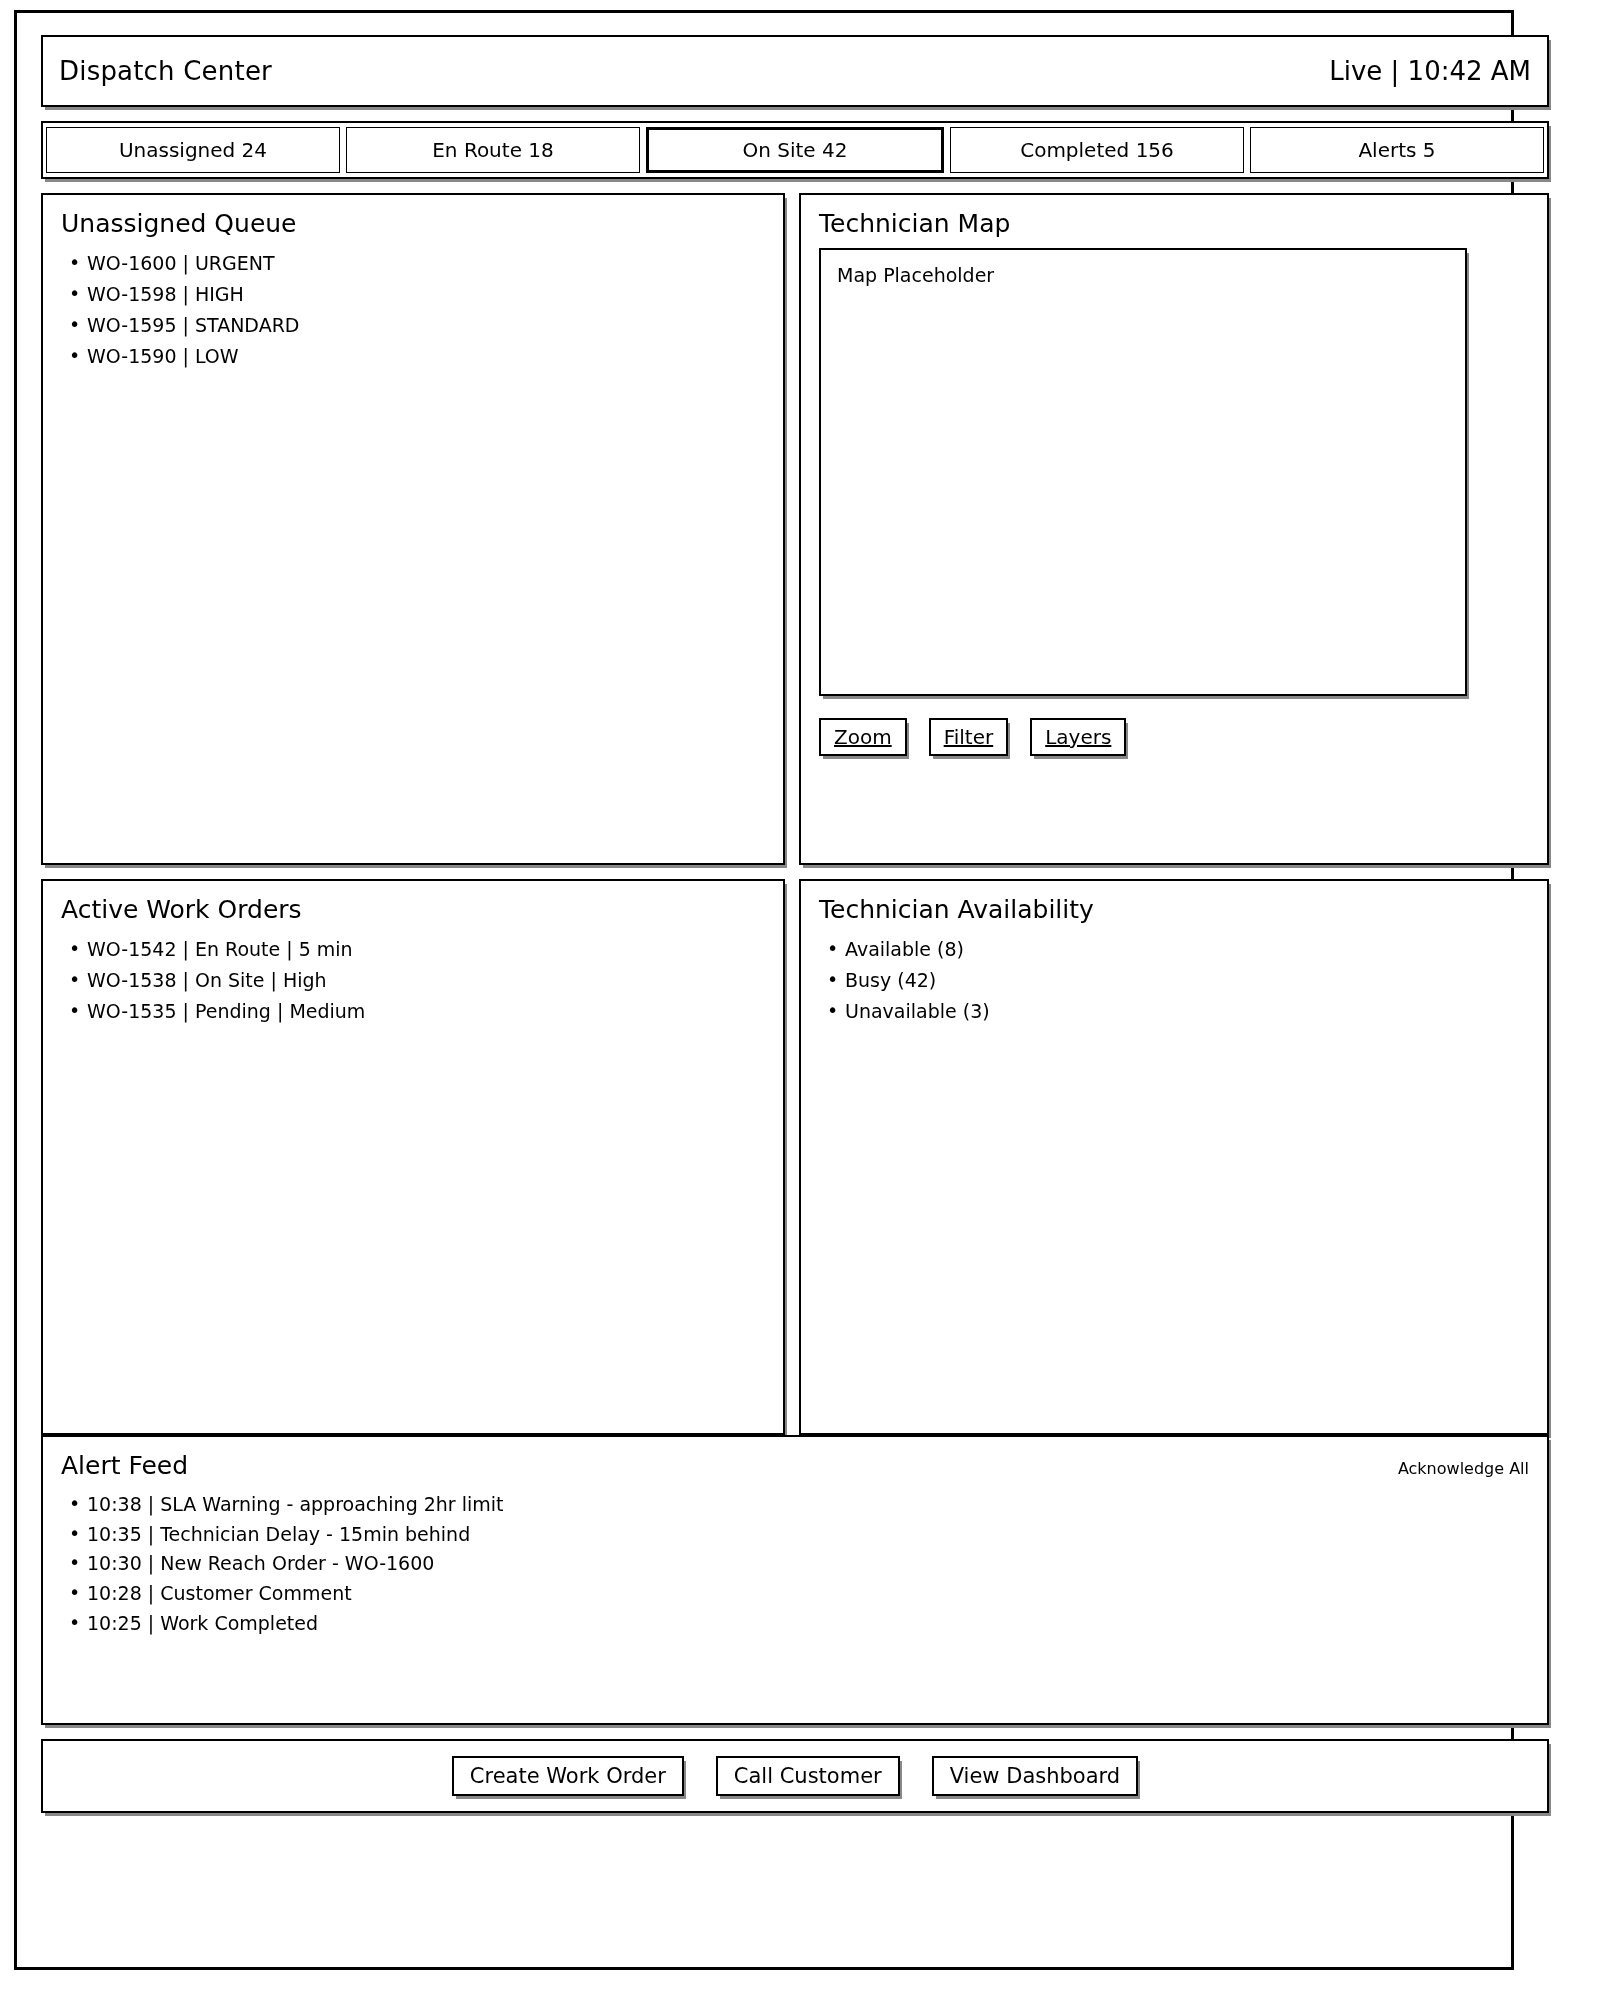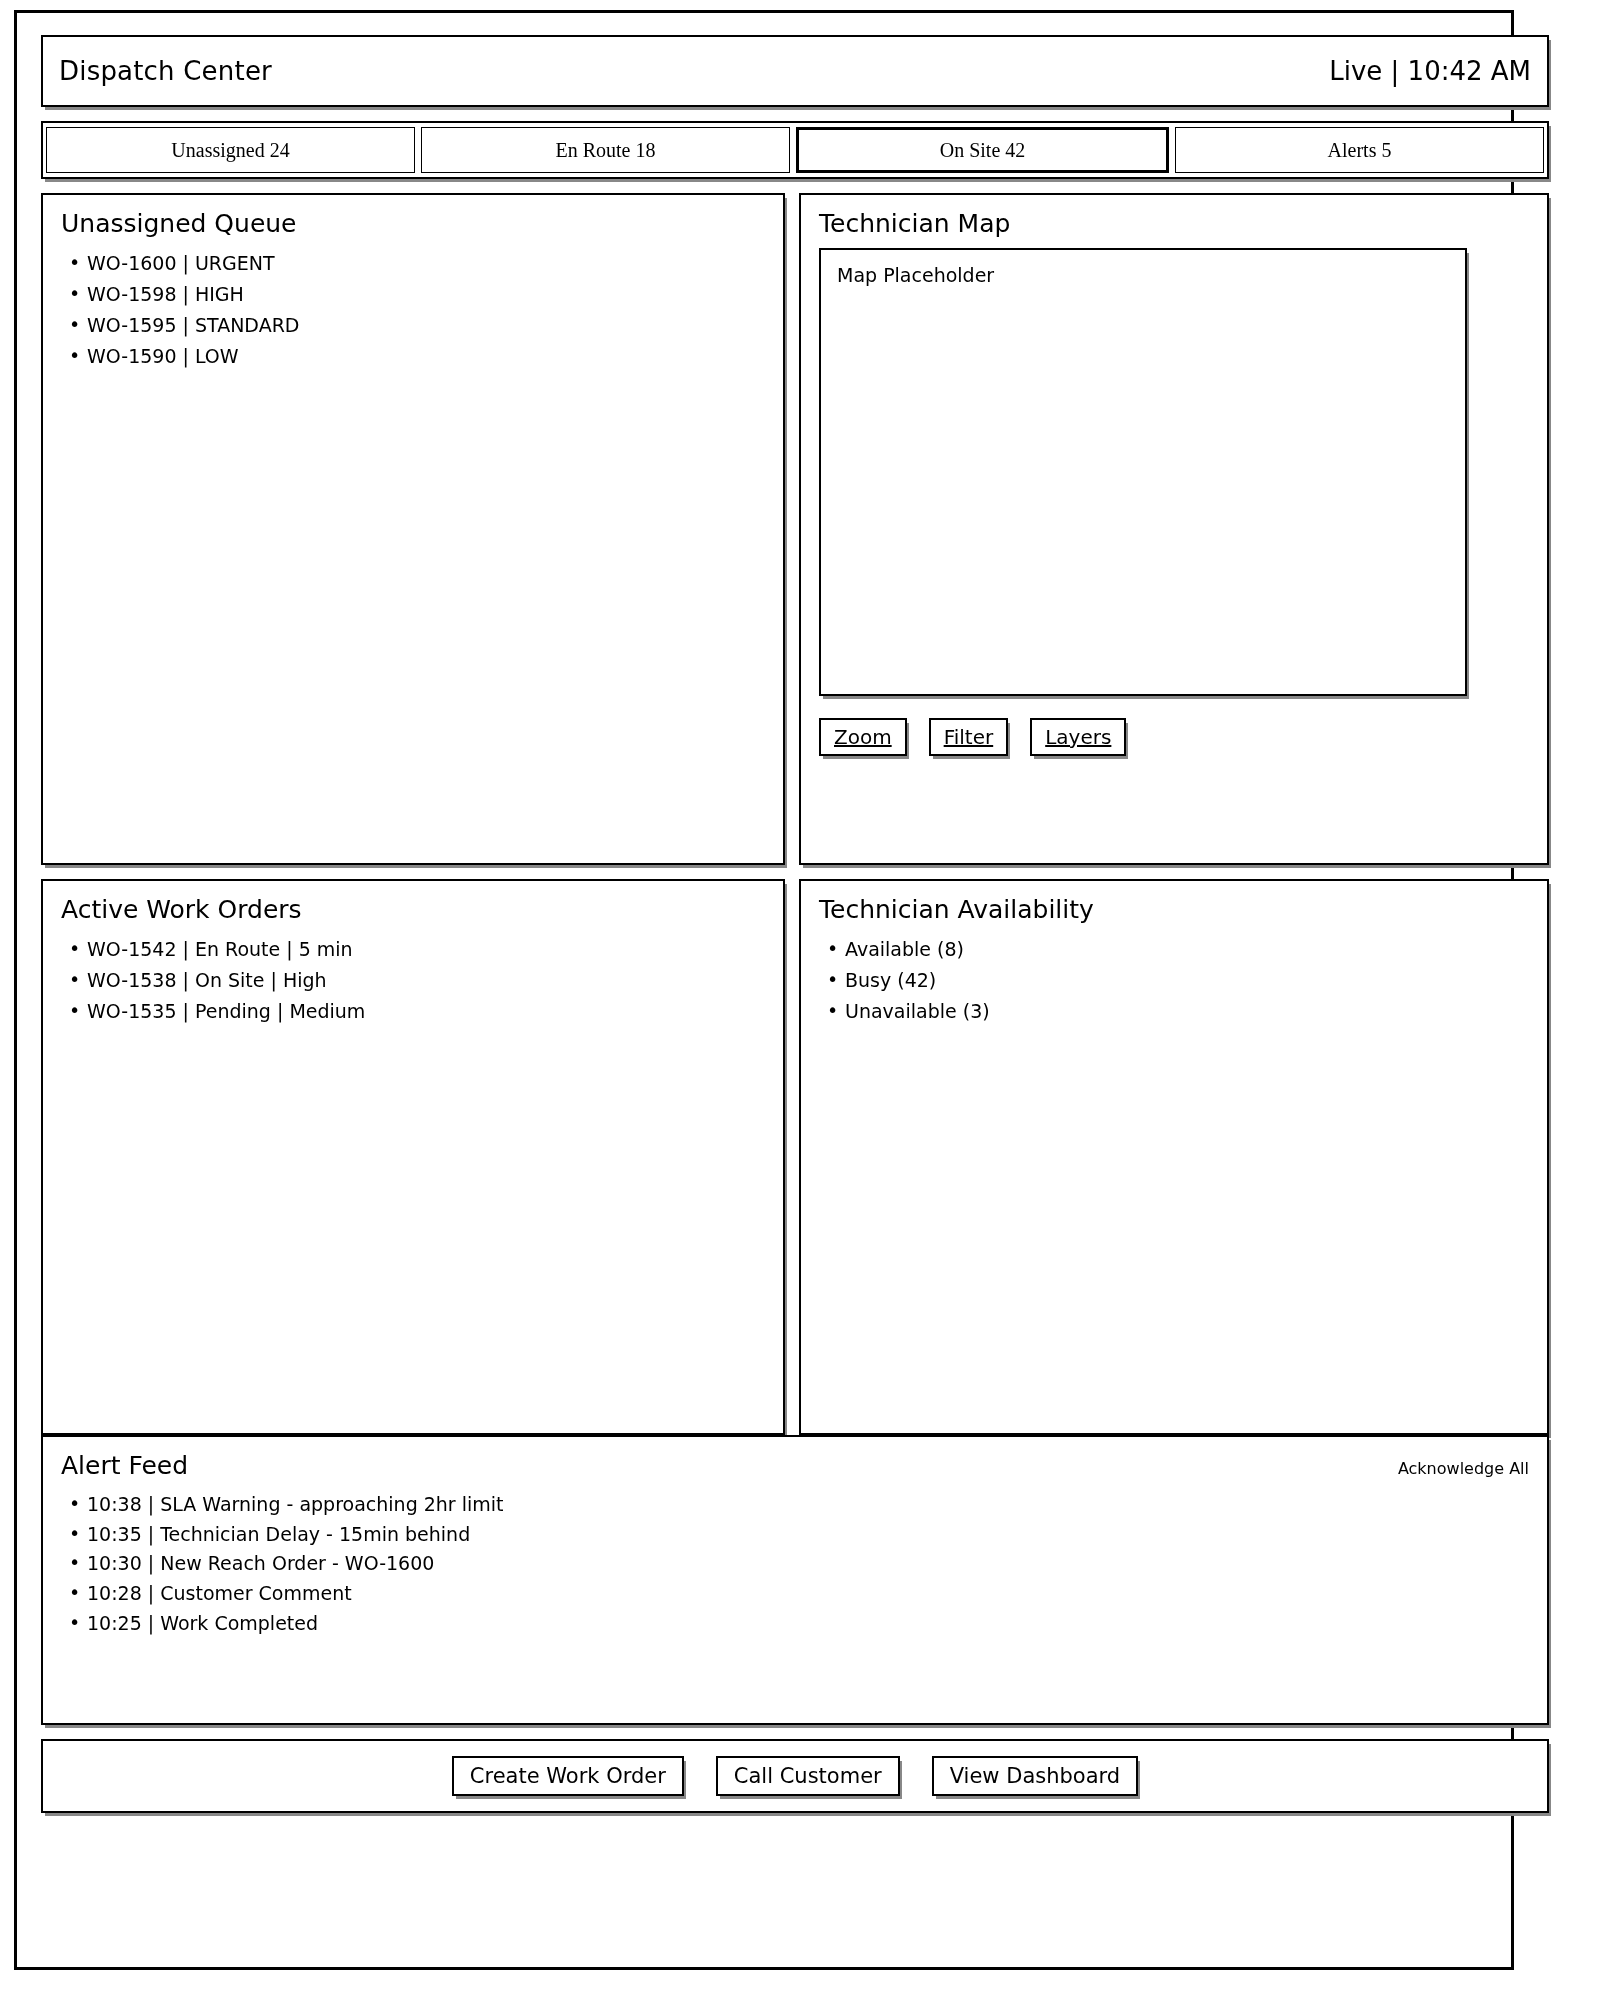--- a/index.html
+++ b/index.html
@@ -68,21 +68,20 @@
   .tab {
     flex: 1 1 0;
     margin: 4px 3px;
     border: 2px solid #000;
     box-sizing: border-box;
     display: flex;
     align-items: center;
     justify-content: center;
     font-size: 20px;
     background: #fff;
-    font-family: Liberation Serif, serif;
   }
   .tab.active {
     border-width: 3px;
   }
   .tab.plain {
     border-width: 1px;
   }
 
   
   .grid {
@@ -203,20 +202,21 @@
 
     <div class="header">
       <div class="header-title">Dispatch Center</div>
       <div class="header-status">Live | 10:42 AM</div>
     </div>
 
     <div class="tabbar">
       <div class="tab plain">Unassigned 24</div>
       <div class="tab plain">En Route 18</div>
       <div class="tab active">On Site 42</div>
+      <div class="tab plain">Completed 156</div>
       <div class="tab plain">Alerts 5</div>
     </div>
 
     <div class="grid">
 
       <div class="col col-left">
 
         <div class="panel panel-queue">
           <div class="panel-title">Unassigned Queue</div>
           <ul class="list">

